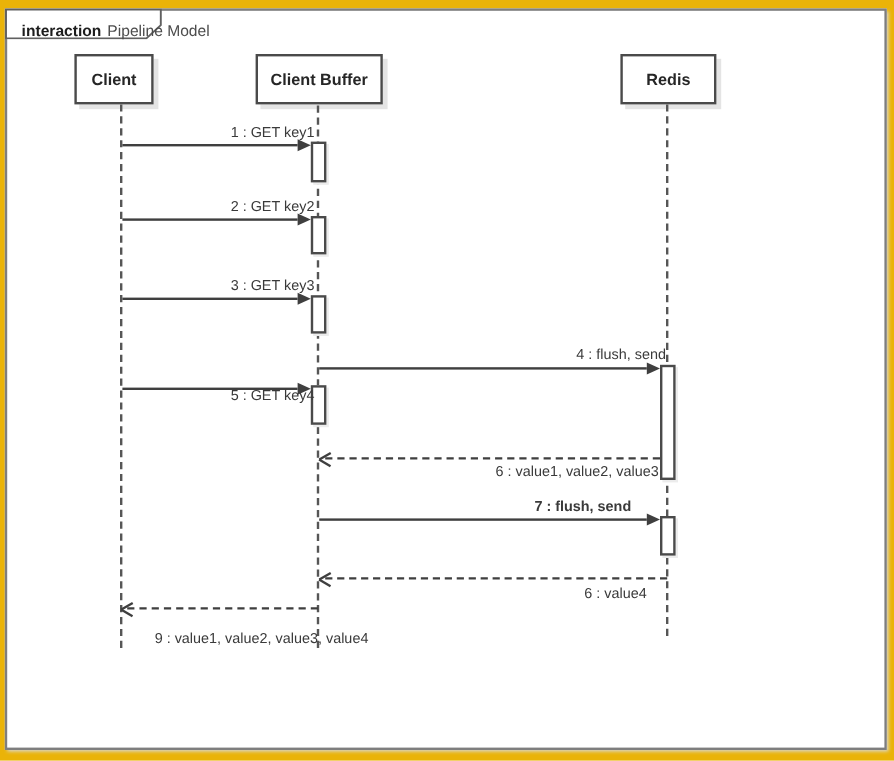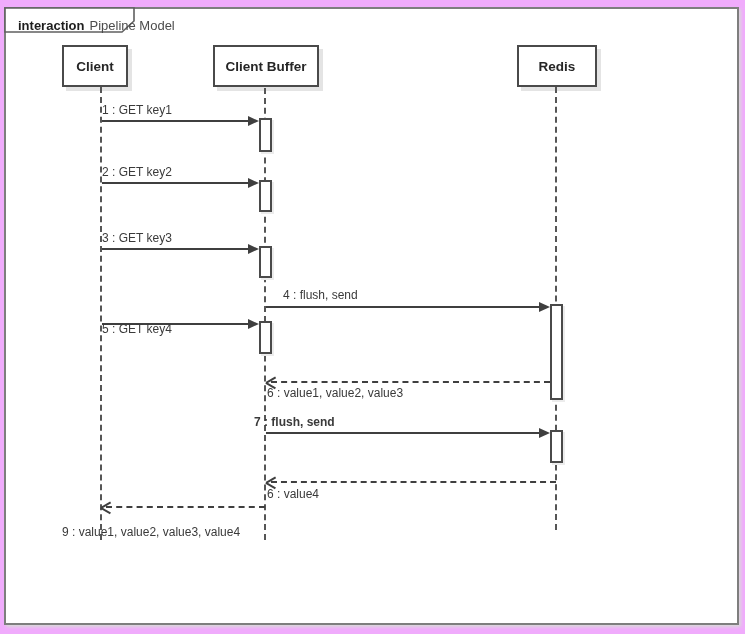--- a/index.html
+++ b/index.html
@@ -1,17 +1,17 @@
 <!DOCTYPE html>
 <html style="--line: #3f3f3f; --border: #4a4a4a; --text: #262626; --frame: #7e7e7e;"><head>
 <meta charset="utf-8">
 <style>
   html,body{margin:0;padding:0;background:#ffffff;}
   .stage{
-    position:relative;width:745px;height:634px;background:#f0abfc;
+    position:relative;width:745px;height:634px;background:#eab308;
     font-family:"Liberation Sans", sans-serif;overflow:hidden;
   }
   .frame{
     position:absolute;left:4px;top:7px;width:731px;height:614px;
     border:2px solid var(--frame,#7e7e7e);background:#ffffff;
     box-shadow:2px 2px 3px #d9d9d9;
   }
   .tab{position:absolute;left:4px;top:7px;width:132px;height:26px;}
   .tab-text{
     position:absolute;left:14px;top:11px;font-size:13px;white-space:nowrap;
@@ -41,21 +41,21 @@
     border-top:5px solid transparent;border-bottom:5px solid transparent;
   }
   .head-open{position:absolute;width:11px;height:12px;}
   .head-open::before,.head-open::after{
     content:"";position:absolute;left:0;top:5.5px;width:11px;height:1.6px;
     background:var(--line,#3f3f3f);transform-origin:left center;
   }
   .head-open::before{transform:rotate(30deg);}
   .head-open::after{transform:rotate(-30deg);}
   .mlabel{
-    position:absolute;font-size:12px;color:#3a3a3a;text-align:left;
+    position:absolute;font-size:12px;color:#3a3a3a;text-align:right;
     white-space:nowrap;height:15px;line-height:15px;
   }
 </style>
 </head>
 <body>
 
 <div class="stage">
 
   <div class="frame"></div>
 
@@ -116,21 +116,21 @@
 
   <div>
     <div class="mline solid" style="left:102px;top:323px;width:146px;"></div>
     <div class="head-solid" style="left:248px;top:319px;"></div>
     <div class="mlabel" style="left:102px;top:306px;width:160px;margin-top:16px;">5 : GET key4</div>
   </div>
 
   <div>
     <div class="mline dashed" style="left:271px;top:381px;width:279px;"></div>
     <div class="head-open" style="left:266px;top:376px;"></div>
-    <div class="mlabel" style="left:267px;top:386px;width:272px;">6 : value1, value2, value3</div>
+    <div class="mlabel" style="left:277px;top:386px;width:272px;">6 : value1, value2, value3</div>
   </div>
 
   <div>
     <div class="mline solid" style="left:266px;top:432px;width:273px;"></div>
     <div class="head-solid" style="left:539px;top:428px;"></div>
     <div class="mlabel" style="left:254px;top:415px;width:272px;font-weight:bold;">7 : flush, send</div>
   </div>
 
   <div>
     <div class="mline dashed" style="left:271px;top:481px;width:285px;"></div>

